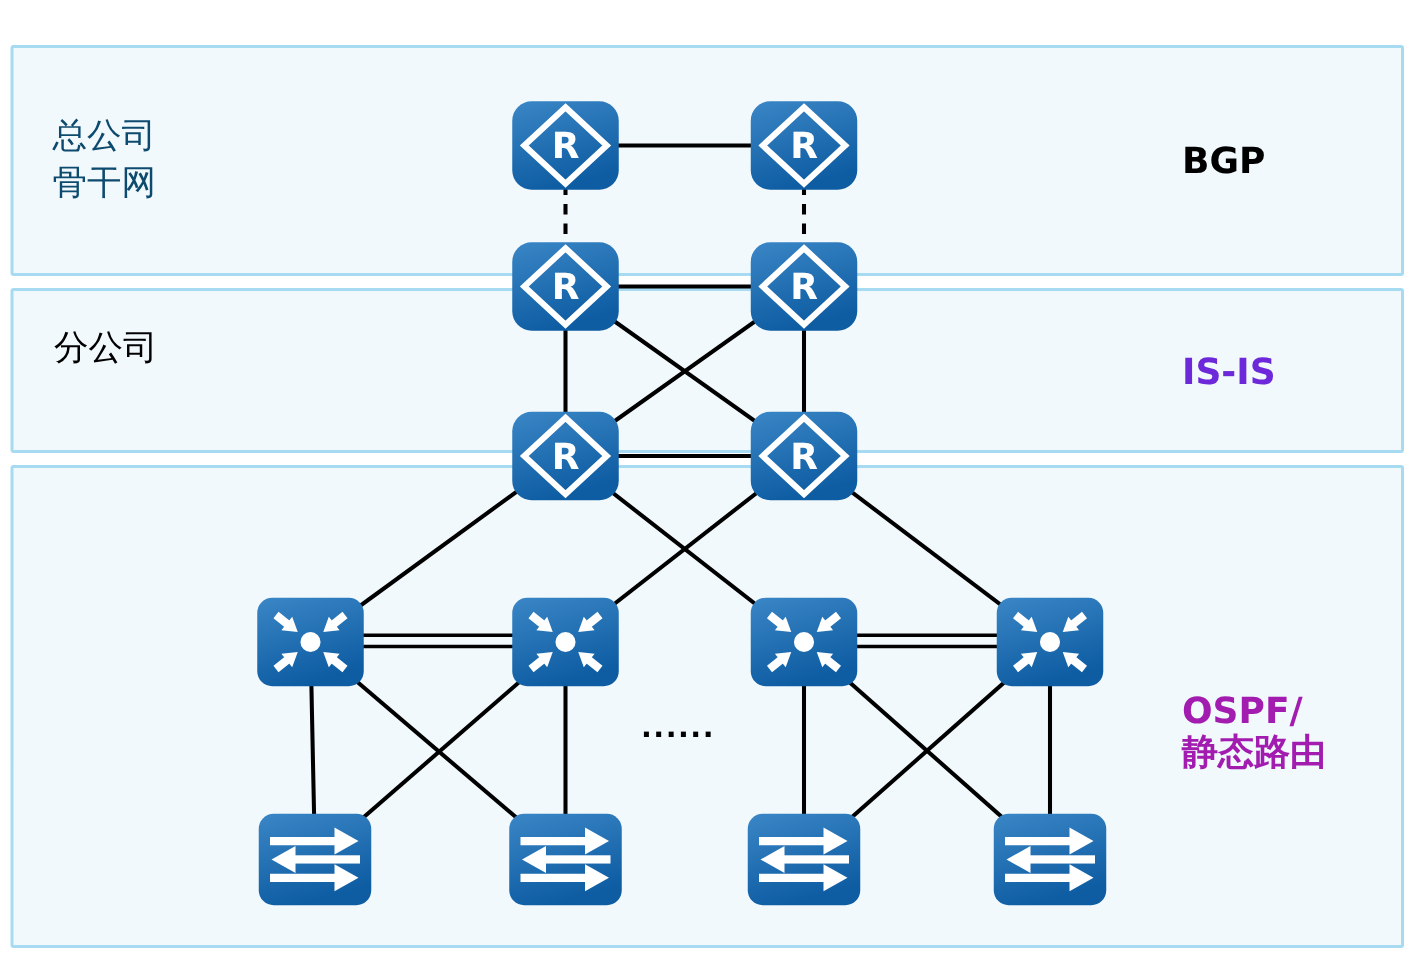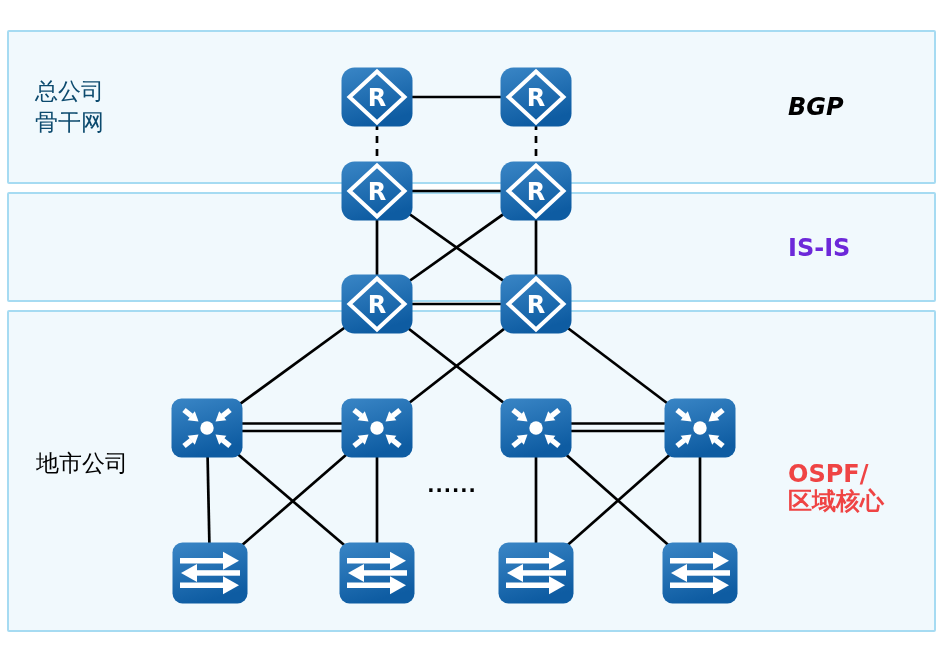--- a/index.html
+++ b/index.html
@@ -211,30 +211,30 @@
             <rect x="8" y="40.5" width="44" height="5.5"></rect>
             <polygon points="67,43.2 51,34.2 51,52.2"></polygon>
           </g>
         </svg></div>
     </div>
   <div id="label-layer">
       <div class="zone-label" style="left: 35px; top: 76px; color: #0c4a6e;">
         <div>总公司</div>
         <div>骨干网</div>
       </div>
-      <div class="protocol-label" style="left: 788px; top: 93.5px; color: rgb(0, 0, 0); font-style: italic;">
+      <div class="protocol-label" style="left: 788px; top: 93.5px; color: rgb(0, 0, 0);">
         <div>BGP</div>
       </div>
       <div class="zone-label" style="left: 36px; top: 217px; color: rgb(0, 0, 0);">
+        <div>分公司</div>
       </div>
       <div class="protocol-label" style="left: 788px; top: 234.5px; color: #6d28d9;">
         <div>IS-IS</div>
       </div>
       <div class="zone-label" style="left: 36px; top: 448px; color: rgb(0, 0, 0);">
-        <div>地市公司</div>
-      </div>
-      <div class="protocol-label" style="left: 788px; top: 461px; color: #ef4444;">
+      </div>
+      <div class="protocol-label" style="left: 788px; top: 461px; color: #a21caf;">
         <div>OSPF/</div>
-        <div>区域核心</div>
+        <div>静态路由</div>
       </div>
     </div>
   <div class="dots">......</div>
 </div>
 
 </body></html>

